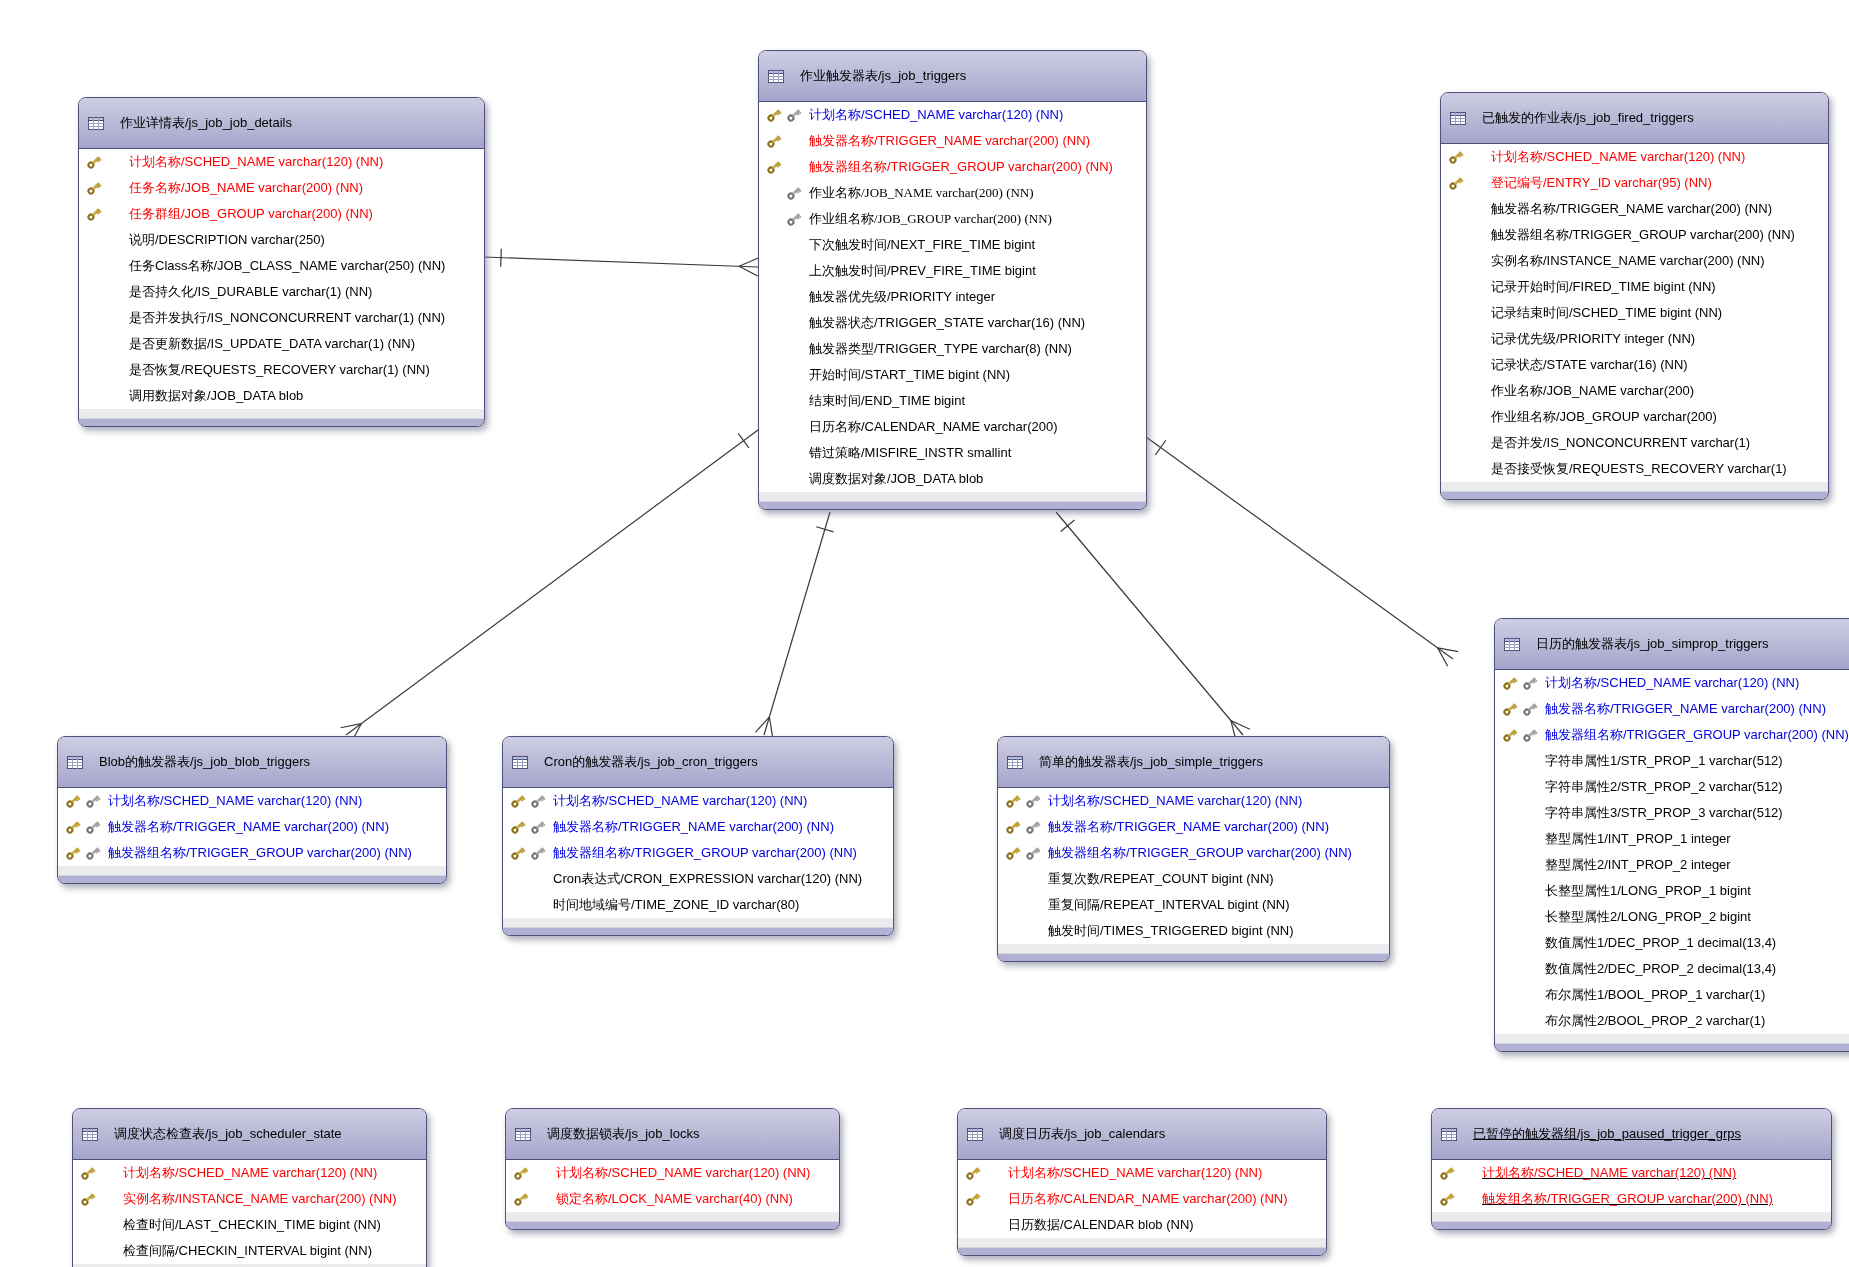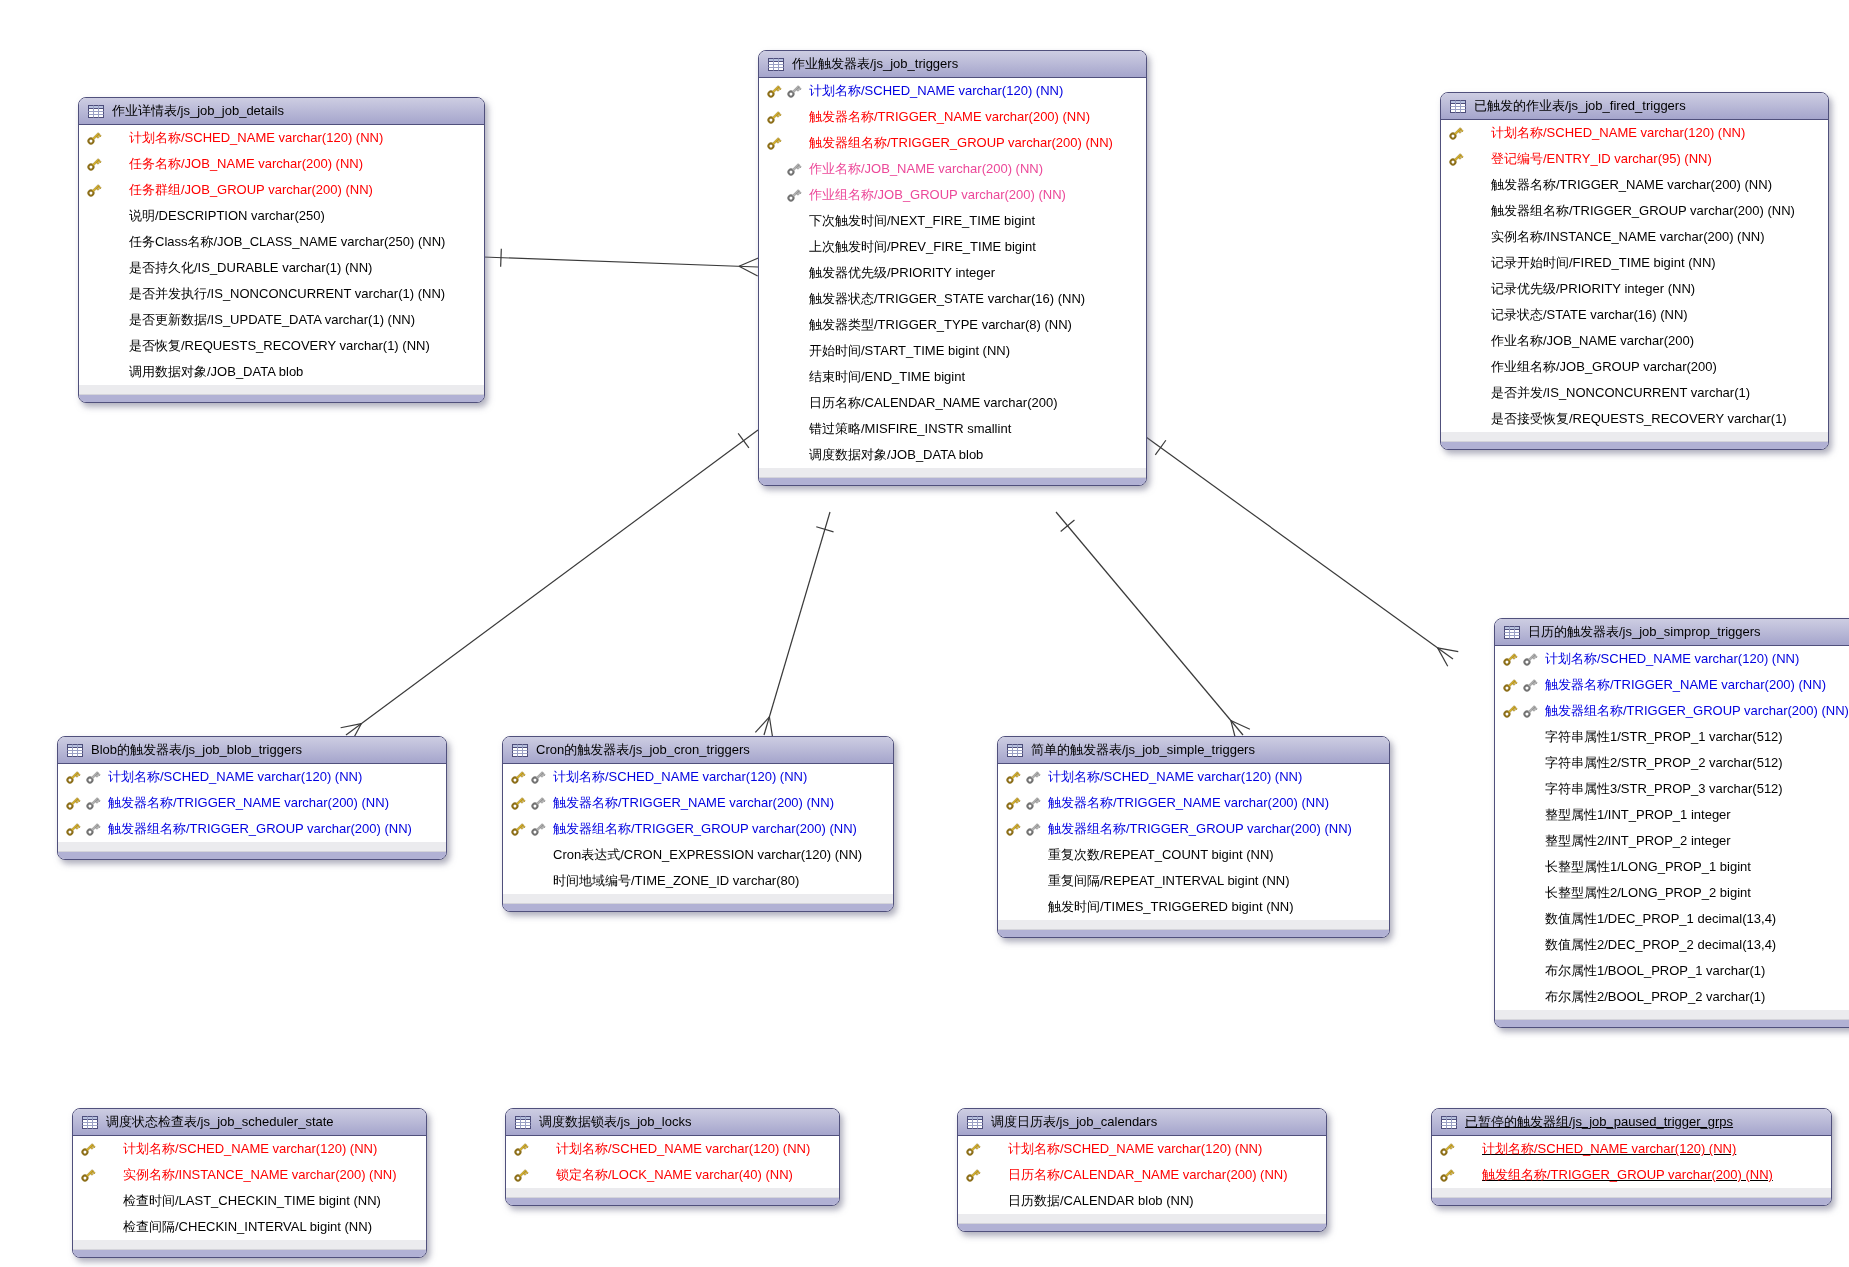--- a/index.html
+++ b/index.html
@@ -7,34 +7,34 @@
     position:relative;width:1849px;height:1267px;background:#ffffff;overflow:hidden;
     font-family:"Liberation Sans","DejaVu Sans",sans-serif;
   }
   #connectors{position:absolute;left:0;top:0;z-index:1;pointer-events:none;}
   .table{
     position:absolute;z-index:2;background:#ffffff;
     border:1.6px solid #50507c;border-radius:8px;overflow:hidden;
     box-shadow:3px 4px 6px rgba(110,110,135,.55);
   }
   .t-header{
-    height:26px;display:flex;align-items:center;gap:8px;padding:0 9px;
+    height:26px;display:flex;align-items:center;gap:16px;padding:12px 9px;
     background:linear-gradient(#cdcde2,#a5a5cc);
     border-bottom:1.4px solid #50507c;
   }
   .t-title{font-size:13px;color:#000;white-space:nowrap;}
   .t-icon{display:inline-flex;width:16px;height:13px;flex:0 0 16px;}
   .t-body{background:#fff;}
   .row{position:relative;height:26px;display:flex;align-items:center;}
   .row .k1{position:absolute;left:7px;top:5px;width:16px;height:16px;}
   .row .k2{position:absolute;left:27px;top:5px;width:16px;height:16px;}
   .row .txt{margin-left:50px;font-size:13px;white-space:nowrap;}
   .txt.pk{color:#fe0000;}
   .txt.pk_fk{color:#0101e0;}
-  .txt.fk{color:#ec4899;}
+  .txt.fk{color:#000000;font-family:Liberation Serif, serif;}
   .txt.plain{color:#000000;}
   .t-footer{height:17px;background:#b1b1d4;}
   .t-footer-strip{height:9px;background:#ebebee;border-bottom:1px solid #d4d4da;}
 </style>
 </head>
 <body>
 
 <div id="canvas">
 
   <svg id="connectors" width="1849" height="1267">
@@ -302,20 +302,23 @@
         <div class="row">
           <span class="txt plain">触发器组名称/TRIGGER_GROUP varchar(200) (NN)</span>
         </div>
         <div class="row">
           <span class="txt plain">实例名称/INSTANCE_NAME varchar(200) (NN)</span>
         </div>
         <div class="row">
           <span class="txt plain">记录开始时间/FIRED_TIME bigint (NN)</span>
         </div>
         <div class="row">
+          <span class="txt plain">记录结束时间/SCHED_TIME bigint (NN)</span>
+        </div>
+        <div class="row">
           <span class="txt plain">记录优先级/PRIORITY integer (NN)</span>
         </div>
         <div class="row">
           <span class="txt plain">记录状态/STATE varchar(16) (NN)</span>
         </div>
         <div class="row">
           <span class="txt plain">作业名称/JOB_NAME varchar(200)</span>
         </div>
         <div class="row">
           <span class="txt plain">作业组名称/JOB_GROUP varchar(200)</span>

